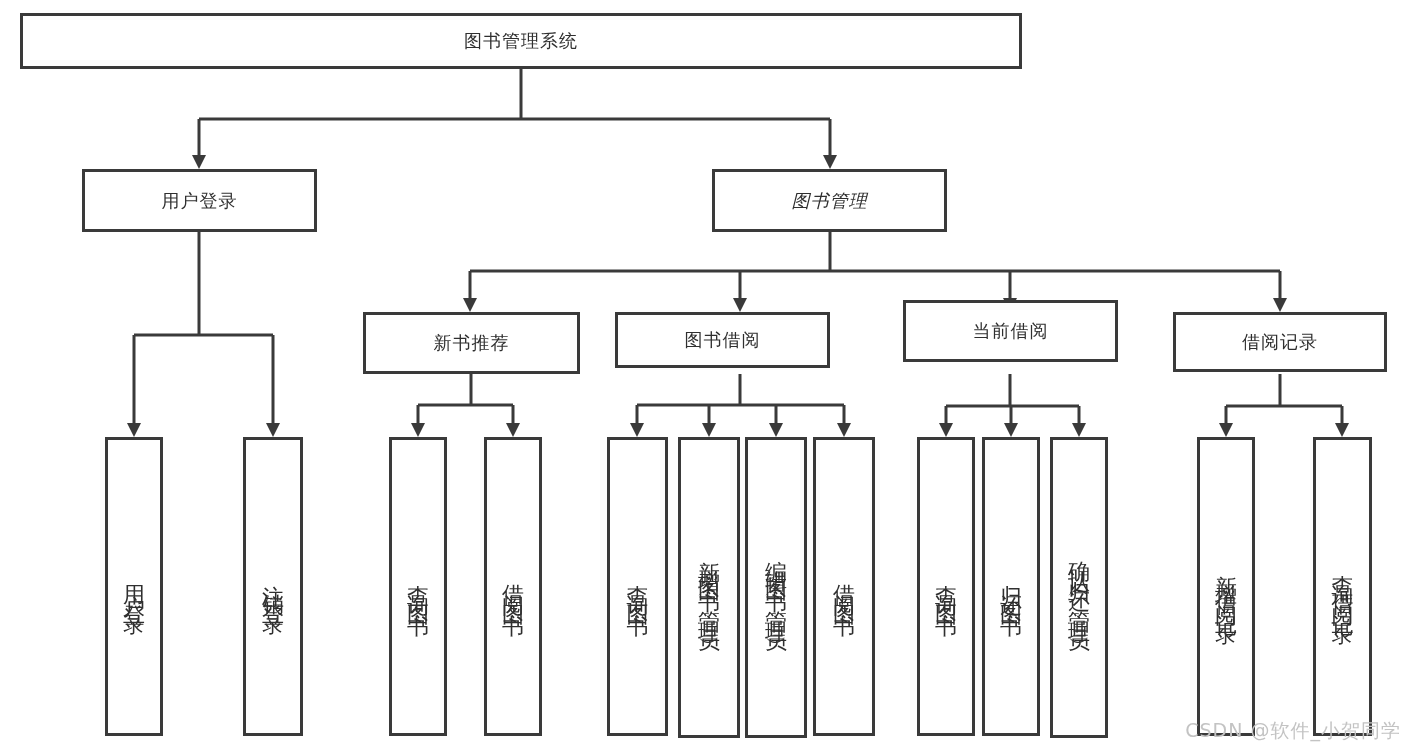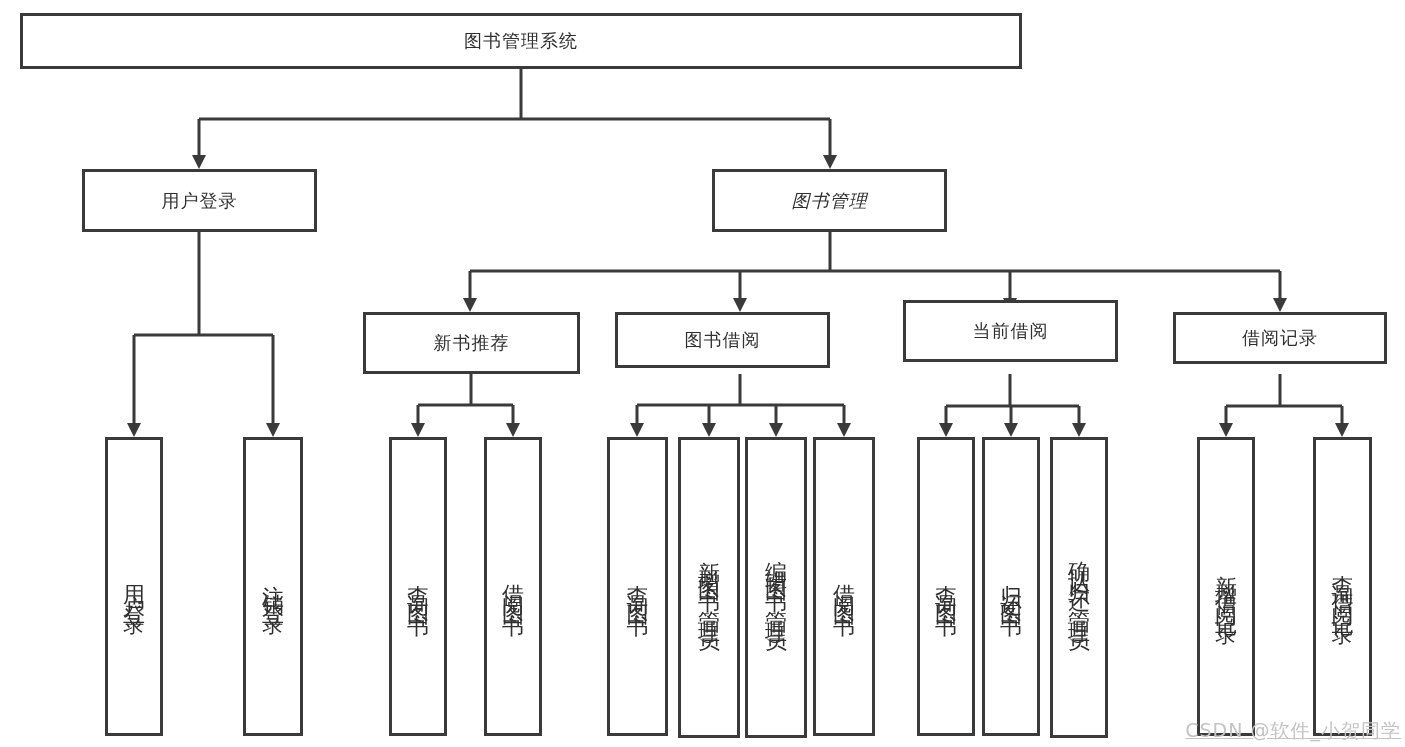--- a/index.html
+++ b/index.html
@@ -36,21 +36,20 @@
     line-height: 1.1;
   }
   .watermark {
     position: absolute;
     right: 4px;
     top: 718px;
     font-size: 19px;
     color: #c3c3c3;
     letter-spacing: 1px;
     white-space: nowrap;
-    text-decoration: underline;
   }
 </style>
 </head>
 <body>
 
 <div class="canvas">
 
   <svg class="connectors" viewBox="0 0 1405 747" xmlns="http://www.w3.org/2000/svg">
     <g stroke="#3a3a3a" stroke-width="3" fill="none">
       <path d="M521,67 V119 M199,119 H830 M199,119 V156 M830,119 V156"></path>
@@ -97,21 +96,21 @@
 
   <div class="node h-node" style="left:363px; top:312px; width:217px; height:62px;">
     <span>新书推荐</span>
   </div>
   <div class="node h-node" style="left:606px; top:312px; width:215px; height:56px;margin-left:9px;">
     <span>图书借阅</span>
   </div>
   <div class="node h-node" style="left:903px; top:300px; width:215px; height:62px;">
     <span>当前借阅</span>
   </div>
-  <div class="node h-node" style="left:1173px; top:312px; width:214px; height:52px;align-items:center;">
+  <div class="node h-node" style="left:1173px; top:312px; width:214px; height:60px;align-items:center;">
     <span>借阅记录</span>
   </div>
 
   <div class="node v-node" style="left:105px; top:437px; width:58px; height:299px;">
     <span class="vtext">用户登录</span>
   </div>
   <div class="node v-node" style="left:243px; top:437px; width:60px; height:299px;">
     <span class="vtext">注销登录</span>
   </div>
 

